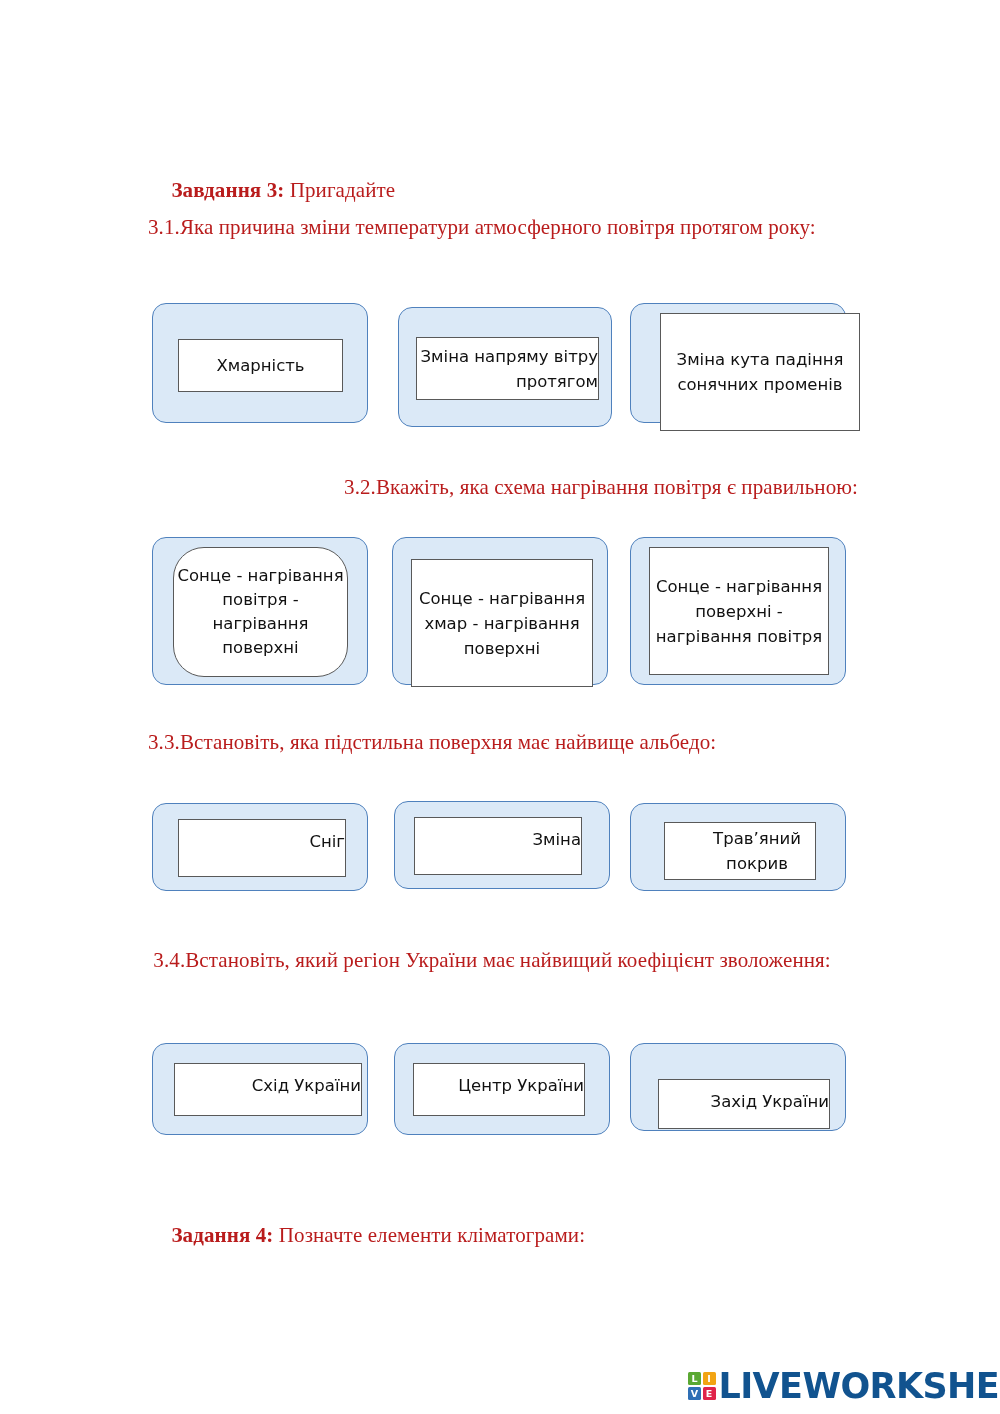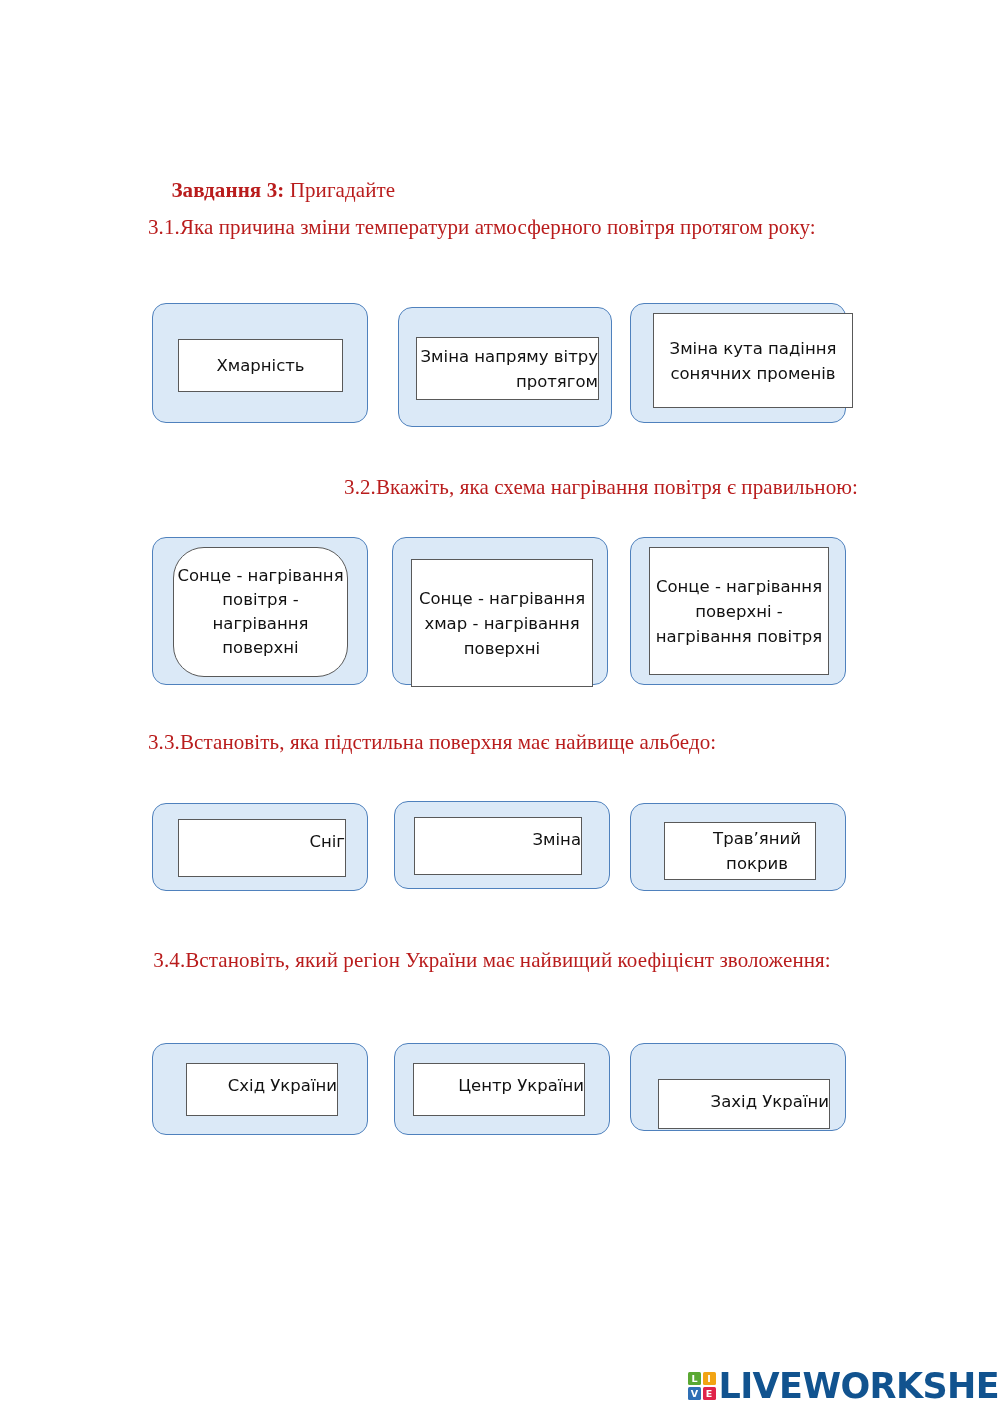--- a/index.html
+++ b/index.html
@@ -135,21 +135,21 @@
       </div>
     </div>
 
     <div class="opt" style="left:398px; top:307px; width:214px; height:120px;">
       <div class="opt-inner center" style="left:17px; top:29px; width:183px; height:63px;text-align:right;">
         <span>Зміна напряму вітру протягом</span>
       </div>
     </div>
 
     <div class="opt" style="left:630px; top:303px; width:216px; height:120px;">
-      <div class="opt-inner center" style="left:22px; top:9px; width:200px; height:95px;">
+      <div class="opt-inner center" style="left:29px; top:9px; width:200px; height:118px;">
         <span>Зміна кута падіння сонячних променів</span>
       </div>
     </div>
 
   </div>
 
   <div class="qtext" style="left:148px; top:472px; width:710px;text-align:right;">3.2.Вкажіть, яка схема нагрівання повітря є правильною:</div>
 
   <div class="opt-row">
 
@@ -195,39 +195,42 @@
       </div>
     </div>
 
   </div>
 
   <div class="qtext" style="left:148px; top:945px; width:700px;"> 3.4.Встановіть, який регіон України має найвищий коефіцієнт зволоження:</div>
 
   <div class="opt-row">
 
     <div class="opt" style="left:152px; top:1043px; width:216px; height:92px;">
-      <div class="opt-inner topal" style="left:21px; top:19px; width:152px; height:53px;margin-left:12px;">
+      <div class="opt-inner topal" style="left:21px; top:19px; width:188px; height:53px;">
         <span>Схід України</span>
       </div>
     </div>
 
     <div class="opt" style="left:394px; top:1043px; width:216px; height:92px;">
       <div class="opt-inner topal" style="left:18px; top:19px; width:172px; height:53px;">
         <span>Центр України</span>
       </div>
     </div>
 
     <div class="opt" style="left:630px; top:1043px; width:216px; height:88px;">
       <div class="opt-inner topal" style="left:27px; top:19px; width:172px; height:50px;margin-top:16px;">
         <span>Захід України</span>
       </div>
     </div>
 
   </div>
 
+  <div class="qtext bold-lead" style="left:150px; top:1189px; width:700px;">
+    <strong>Задання 4:</strong><span> Позначте елементи кліматограми:</span>
+  </div>
 
   <div class="lw-logo">
     <div class="lw-tiles">
       <div class="lw-tile lw-t-l">L</div>
       <div class="lw-tile lw-t-i">I</div>
       <div class="lw-tile lw-t-v">V</div>
       <div class="lw-tile lw-t-e">E</div>
     </div>
     <div class="lw-word">LIVEWORKSHEETS</div>
   </div>

